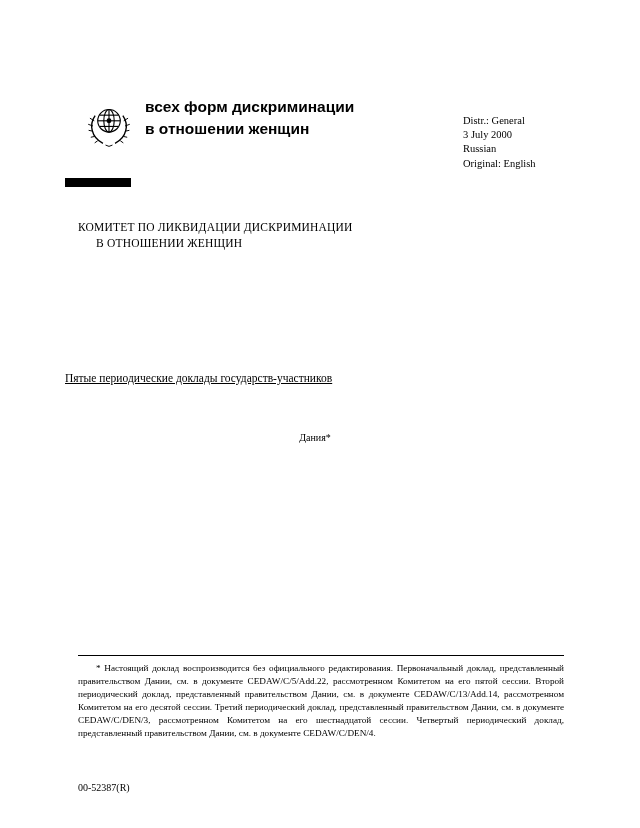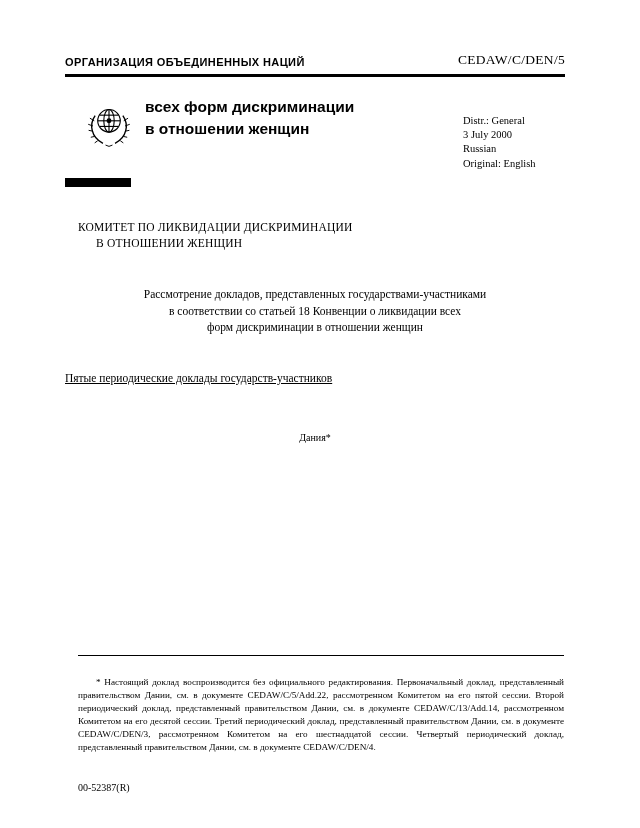--- a/index.html
+++ b/index.html
@@ -127,44 +127,40 @@
     font-size: 10px;
   }
 
   
   .footnote {
     position: absolute;
     left: 78px;
     top: 655px;
     width: 486px;
     border-top: 1px solid #000;
-    padding-top: 20px;
+    padding-top: 6px;
     font-size: 9.2px;
     line-height: 1.42;
     text-align: justify;
     text-indent: 18px;
   }
 
   
   .footer-number {
     position: absolute;
     left: 78px;
     top: 782px;
     font-size: 10px;
   }
 </style>
 </head>
 <body>
 
 <div class="page">
 
-  <div class="topbar">
-    <span class="org-name">ОРГАНИЗАЦИЯ ОБЪЕДИНЕННЫХ НАЦИЙ</span>
-    <span class="doc-symbol">CEDAW/C/DEN/5</span>
-  </div>
 
   <div class="masthead">
     <svg class="emblem" viewBox="0 0 60 60" aria-hidden="true">
       <g stroke="#000" fill="none" stroke-width="1.3">
         <circle cx="30" cy="24" r="13"></circle>
         <line x1="17" y1="24" x2="43" y2="24"></line>
         <line x1="19.5" y1="17.5" x2="40.5" y2="17.5"></line>
         <line x1="19.5" y1="30.5" x2="40.5" y2="30.5"></line>
         <ellipse cx="30" cy="24" rx="6" ry="13"></ellipse>
         <line x1="30" y1="11" x2="30" y2="37"></line>
@@ -202,25 +198,20 @@
     </div>
   </div>
 
   <div class="black-bar"></div>
 
   <div class="committee">
     <div class="line1">КОМИТЕТ ПО ЛИКВИДАЦИИ ДИСКРИМИНАЦИИ</div>
     <div class="line2">В ОТНОШЕНИИ ЖЕНЩИН</div>
   </div>
 
-  <div class="consideration">
-    <div>Рассмотрение докладов, представленных государствами-участниками</div>
-    <div>в соответствии со статьей 18 Конвенции о ликвидации всех</div>
-    <div>форм дискриминации в отношении женщин</div>
-  </div>
 
   <div class="section-heading">
     <span>Пятые периодические доклады государств-участников</span>
   </div>
 
   <div class="country">Дания*</div>
 
   <div class="footnote">* Настоящий доклад воспроизводится без официального редактирования. Первоначальный доклад, представленный правительством Дании, см. в документе CEDAW/C/5/Add.22, рассмотренном Комитетом на его пятой сессии. Второй периодический доклад, представленный правительством Дании, см. в документе CEDAW/C/13/Add.14, рассмотренном Комитетом на его десятой сессии. Третий периодический доклад, представленный правительством Дании, см. в документе CEDAW/C/DEN/3, рассмотренном Комитетом на его шестнадцатой сессии. Четвертый периодический доклад, представленный правительством Дании, см. в документе CEDAW/C/DEN/4.</div>
 
   <div class="footer-number">00-52387(R)</div>

